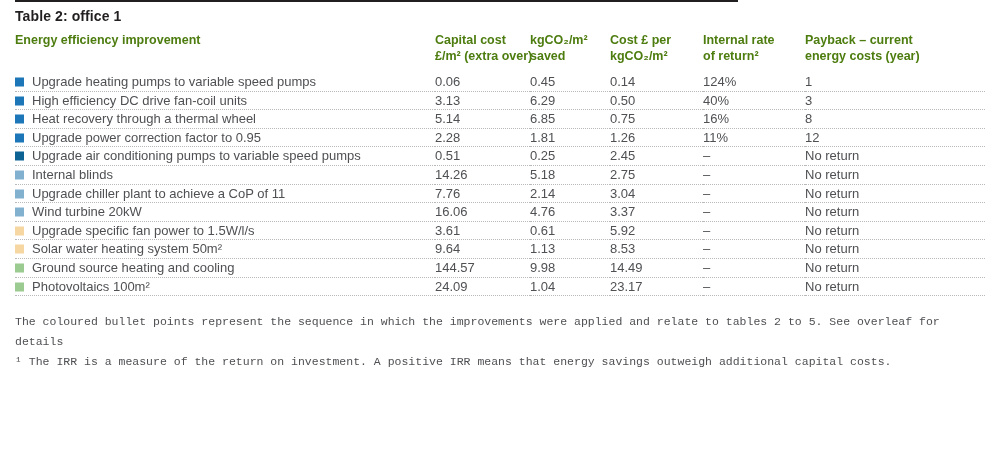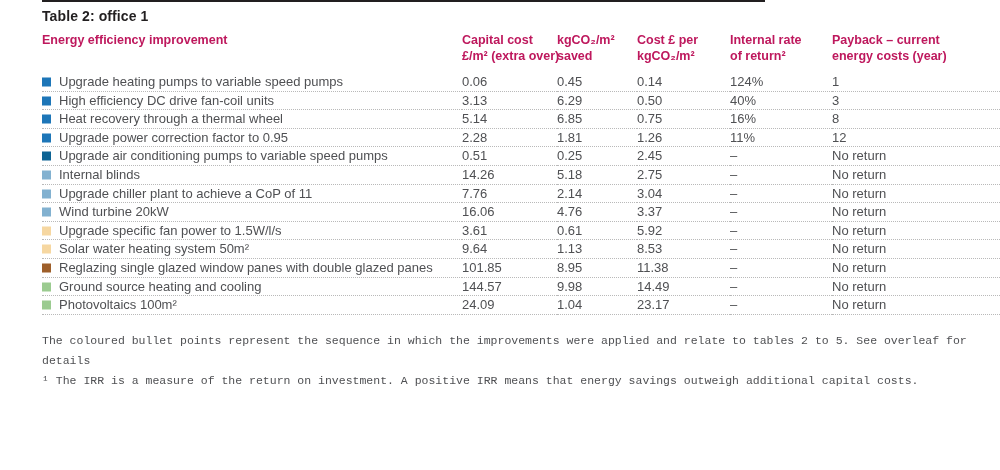--- a/index.html
+++ b/index.html
@@ -2,34 +2,34 @@
 <html><head>
 <meta charset="utf-8">
 <style>
   html,body{margin:0;padding:0;background:#ffffff;}
   body{
     width:1000px;height:470px;overflow:hidden;
     font-family:"Liberation Sans","DejaVu Sans",sans-serif;
     color:#4f5053;
     -webkit-font-smoothing:antialiased;
   }
-  .page{padding:0 6px;position:relative;margin-left:36px;}
+  .page{padding:0 15px;position:relative;}
   .top-rule{height:2px;width:723px;background:#221f20;margin:0;}
   .title{
     font-size:14px;font-weight:bold;color:#221f20;
     margin:6px 0 8px 0;letter-spacing:.1px;
   }
   table.energy{
     border-collapse:collapse;table-layout:fixed;width:970px;
   }
   col.c1{width:420px;} col.c2{width:95px;} col.c3{width:80px;}
   col.c4{width:93px;}  col.c5{width:102px;} col.c6{width:180px;}
   th{
     text-align:left;vertical-align:top;font-size:12.5px;font-weight:bold;
-    color:#be185d;padding:0 4px 9px 0;line-height:16px;white-space:nowrap;
+    color:#4d7c0f;padding:0 4px 9px 0;line-height:16px;white-space:nowrap;
   }
   th span{display:block;}
   td{
     font-size:13px;line-height:17.6px;padding:0 4px 0 0;
     border-bottom:1px dotted #b9b9b9;white-space:nowrap;
     overflow:hidden;color:#4f5053;
   }
   .bullet{
     display:inline-block;width:9px;height:9px;margin-right:8px;
     background:#ccc;transform:translateY(0.5px);
@@ -190,30 +190,20 @@
       <span class="bullet" style="background: rgb(246, 215, 161);"></span><span>Solar water heating system 50m²</span>
     </td>
     <td>9.64</td>
     <td>1.13</td>
     <td>8.53</td>
     <td>–</td>
     <td>No return</td>
   </tr>
 
 
-  <tr>
-    <td>
-      <span class="bullet" style="background: rgb(158, 95, 42);"></span><span>Reglazing single glazed window panes with double glazed panes</span>
-    </td>
-    <td>101.85</td>
-    <td>8.95</td>
-    <td>11.38</td>
-    <td>–</td>
-    <td>No return</td>
-  </tr>
 
   <tr>
     <td>
       <span class="bullet" style="background: rgb(155, 203, 144);"></span><span>Ground source heating and cooling</span>
     </td>
     <td>144.57</td>
     <td>9.98</td>
     <td>14.49</td>
     <td>–</td>
     <td>No return</td>

